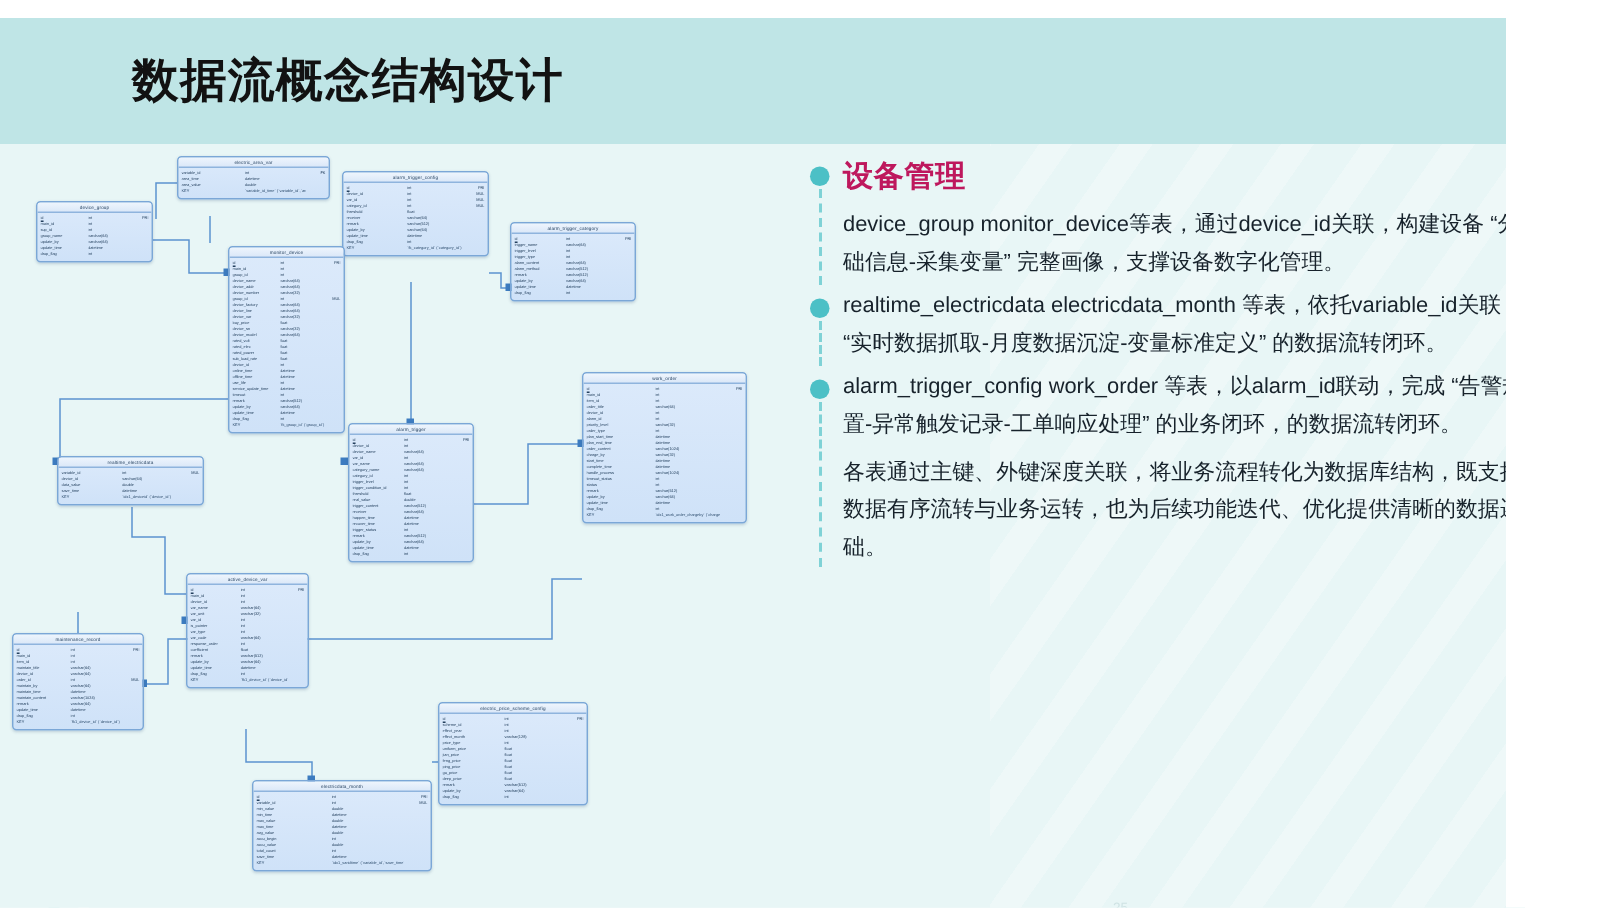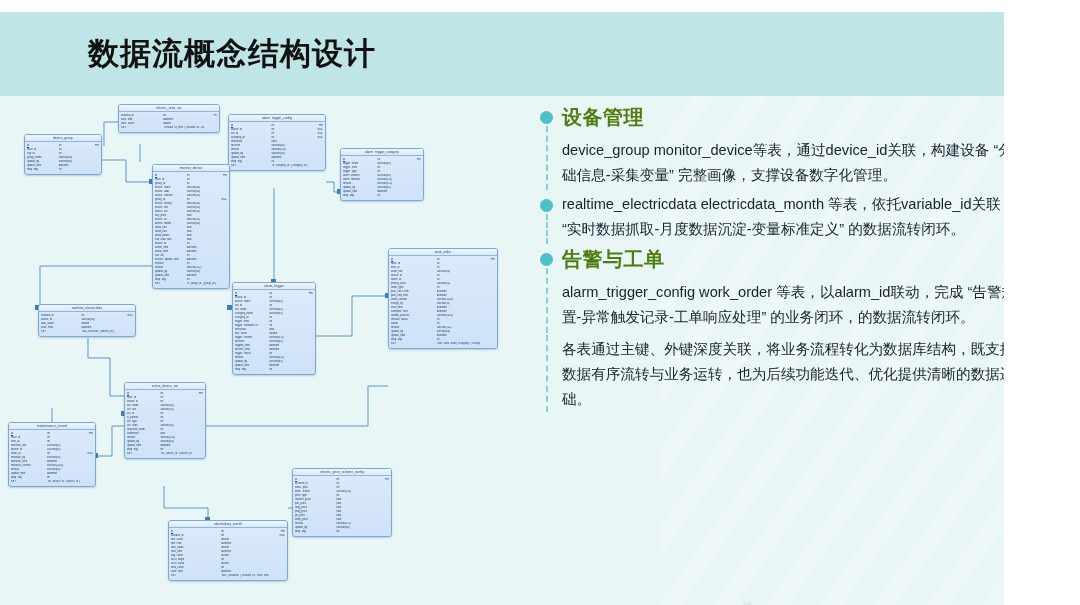--- a/index.html
+++ b/index.html
@@ -124,21 +124,21 @@
     background: #4cc0c6;
   }
   .sec .dash {
     position: absolute;
     left: 9.5px; top: 22px; bottom: -2px;
     border-left: 2px dashed #7fd2d6;
   }
   .sec h3 {
     font-size: 20px;
     font-weight: bold;
-    color: #4d7c0f;
+    color: #be185d;
     margin: 0 0 7px 0;
     letter-spacing: .5px;
   }
   .sec p {
     font-size: 14.6px;
     line-height: 1.72;
     color: #17222b;
     margin: 0;
   }
   .sec.last .dash { bottom: 0; }
@@ -1098,21 +1098,20 @@
 
     <div class="sec">
       <span class="bullet"></span>
       <span class="dash"></span>
       <p>realtime_electricdata electricdata_month 等表，依托variable_id关联，实现 “实时数据抓取-月度数据沉淀-变量标准定义” 的数据流转闭环。</p>
     </div>
 
     <div class="sec">
       <span class="bullet"></span>
       <span class="dash"></span>
-      <h3>告警与工单</h3>
       <p>alarm_trigger_config work_order 等表，以alarm_id联动，完成 “告警规则配置-异常触发记录-工单响应处理” 的业务闭环，的数据流转闭环。</p>
     </div>
 
     <div class="sec closing last">
       <span class="dash"></span>
       <p>各表通过主键、外键深度关联，将业务流程转化为数据库结构，既支撑系统数据有序流转与业务运转，也为后续功能迭代、优化提供清晰的数据逻辑基础。</p>
     </div>
 
   </div>
 

